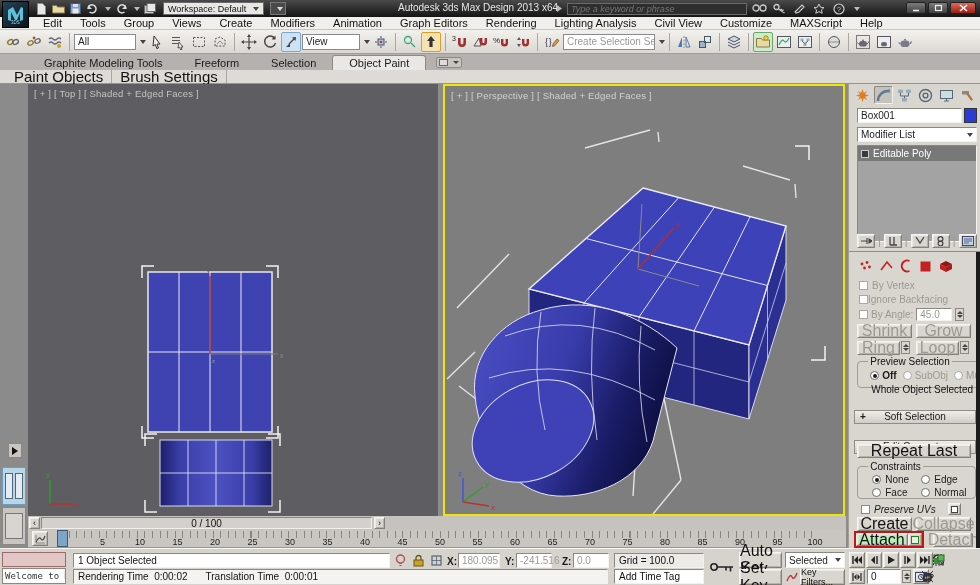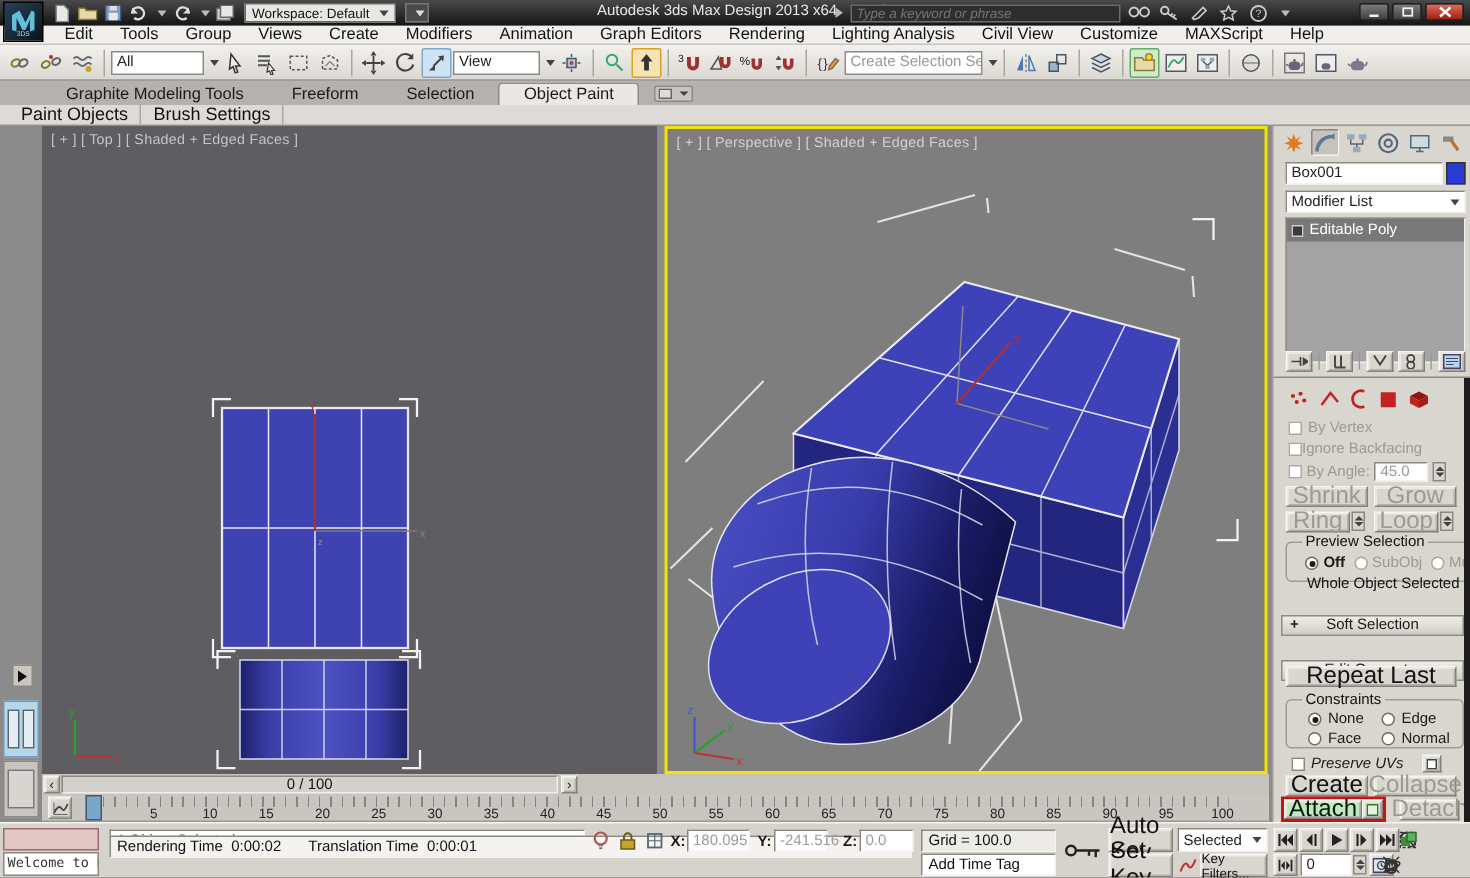--- a/index.html
+++ b/index.html
@@ -46,21 +46,21 @@
   .dd-arrow{width:0;height:0;border-left:3px solid transparent;border-right:3px solid transparent;
             border-top:4px solid #444;margin-left:3px;flex:0 0 auto;}
   
   .ribbon-tabs{left:0;top:54px;width:980px;height:16px;background:#b4b1ae;display:flex;align-items:flex-end;padding-left:28px;}
   .rtab{padding:1px 16px;font-size:11px;color:#1a1a1a;}
   .rtab.active{background:#eae8e4;border:1px solid #8e8b86;border-bottom:none;border-radius:3px 3px 0 0;}
   .ribbon-dd{margin-left:10px;margin-bottom:2px;width:26px;height:11px;background:#c8c5c0;border:1px solid #8e8b86;
              border-radius:2px;display:flex;align-items:center;justify-content:center;gap:2px;}
   .subtabs{left:0;top:70px;width:980px;height:14px;background:#dedbd6;border-bottom:1px solid #97948e;
            display:flex;align-items:center;padding-left:6px;}
-  .subtab{padding:0 8px;font-size:12px;color:#111;border-right:1px solid #aaa79f;line-height:13px;}
+  .subtab{padding:0 8px;font-size:15px;color:#111;border-right:1px solid #aaa79f;line-height:13px;}
   
   .left-strip{left:0;top:84px;width:28px;height:464px;background:#8b8b8b;}
   .vp-left{left:28px;top:84px;width:410px;height:432px;background:#5e5e62;overflow:hidden;}
   .vp-right{left:443px;top:84px;width:402px;height:432px;background:#7e7e7f;border:2px solid var(--active-viewport-border);overflow:hidden;}
   .vp-label{position:absolute;left:6px;top:4px;font-size:9.5px;color:#c4c4c4;letter-spacing:.2px;}
   
   .cmd-panel{left:848px;top:84px;width:132px;height:464px;background:#d9d6d0;border-left:1px solid #a19e98;}
   .panel-tabs{position:absolute;left:4px;top:2px;display:flex;gap:2px;}
   .ptab{width:19px;height:18px;display:flex;align-items:center;justify-content:center;border-radius:2px;}
   .ptab.active{background:#c6c3bd;border:1px solid;border-color:#8b8881 #f4f2ee #f4f2ee #8b8881;}
@@ -826,21 +826,21 @@
     </div>
   <div class="ts-handle"></div>
 </div>
 
 <div class="abs statusbar">
   <div class="abs" style="left:2px;top:3px;width:64px;height:15px;background:#e3c6c6;border:1px solid #9c6a6a;"></div>
   <div class="abs" style="left:2px;top:19px;width:64px;height:16px;background:#fff;border:1px solid #8b8881;font-family:'DejaVu Sans Mono',monospace;font-size:9px;color:#333;overflow:hidden;white-space:nowrap;line-height:14px;padding-left:2px;">Welcome to M</div>
   <div class="abs inset" style="left:73px;top:4px;width:317px;height:15px;">
       <span>1 Object Selected</span>
     </div>
-  <div class="abs inset" style="left:73px;top:8px;width:535px;height:15px;background:#f4f3f0;">
+  <div class="abs inset" style="left:73px;top:20px;width:535px;height:15px;background:#f4f3f0;">
     <span>Rendering Time</span>&nbsp;&nbsp;<span>0:00:02</span>
     <span style="width:18px;display:inline-block;"></span>
     <span>Translation Time</span>&nbsp;&nbsp;<span>0:00:01</span>
   </div>
   <span class="abs mini-btn" style="left:393px;top:4px;width:15px;height:15px;">
       <svg width="11" height="13">
         <circle cx="5.5" cy="5" r="4" fill="none" stroke="#b05050" stroke-width="1.4"></circle>
         <path d="M4 9.5h3M4.5 11.5h2" stroke="#777" stroke-width="1.2"></path>
       </svg>
     </span>

